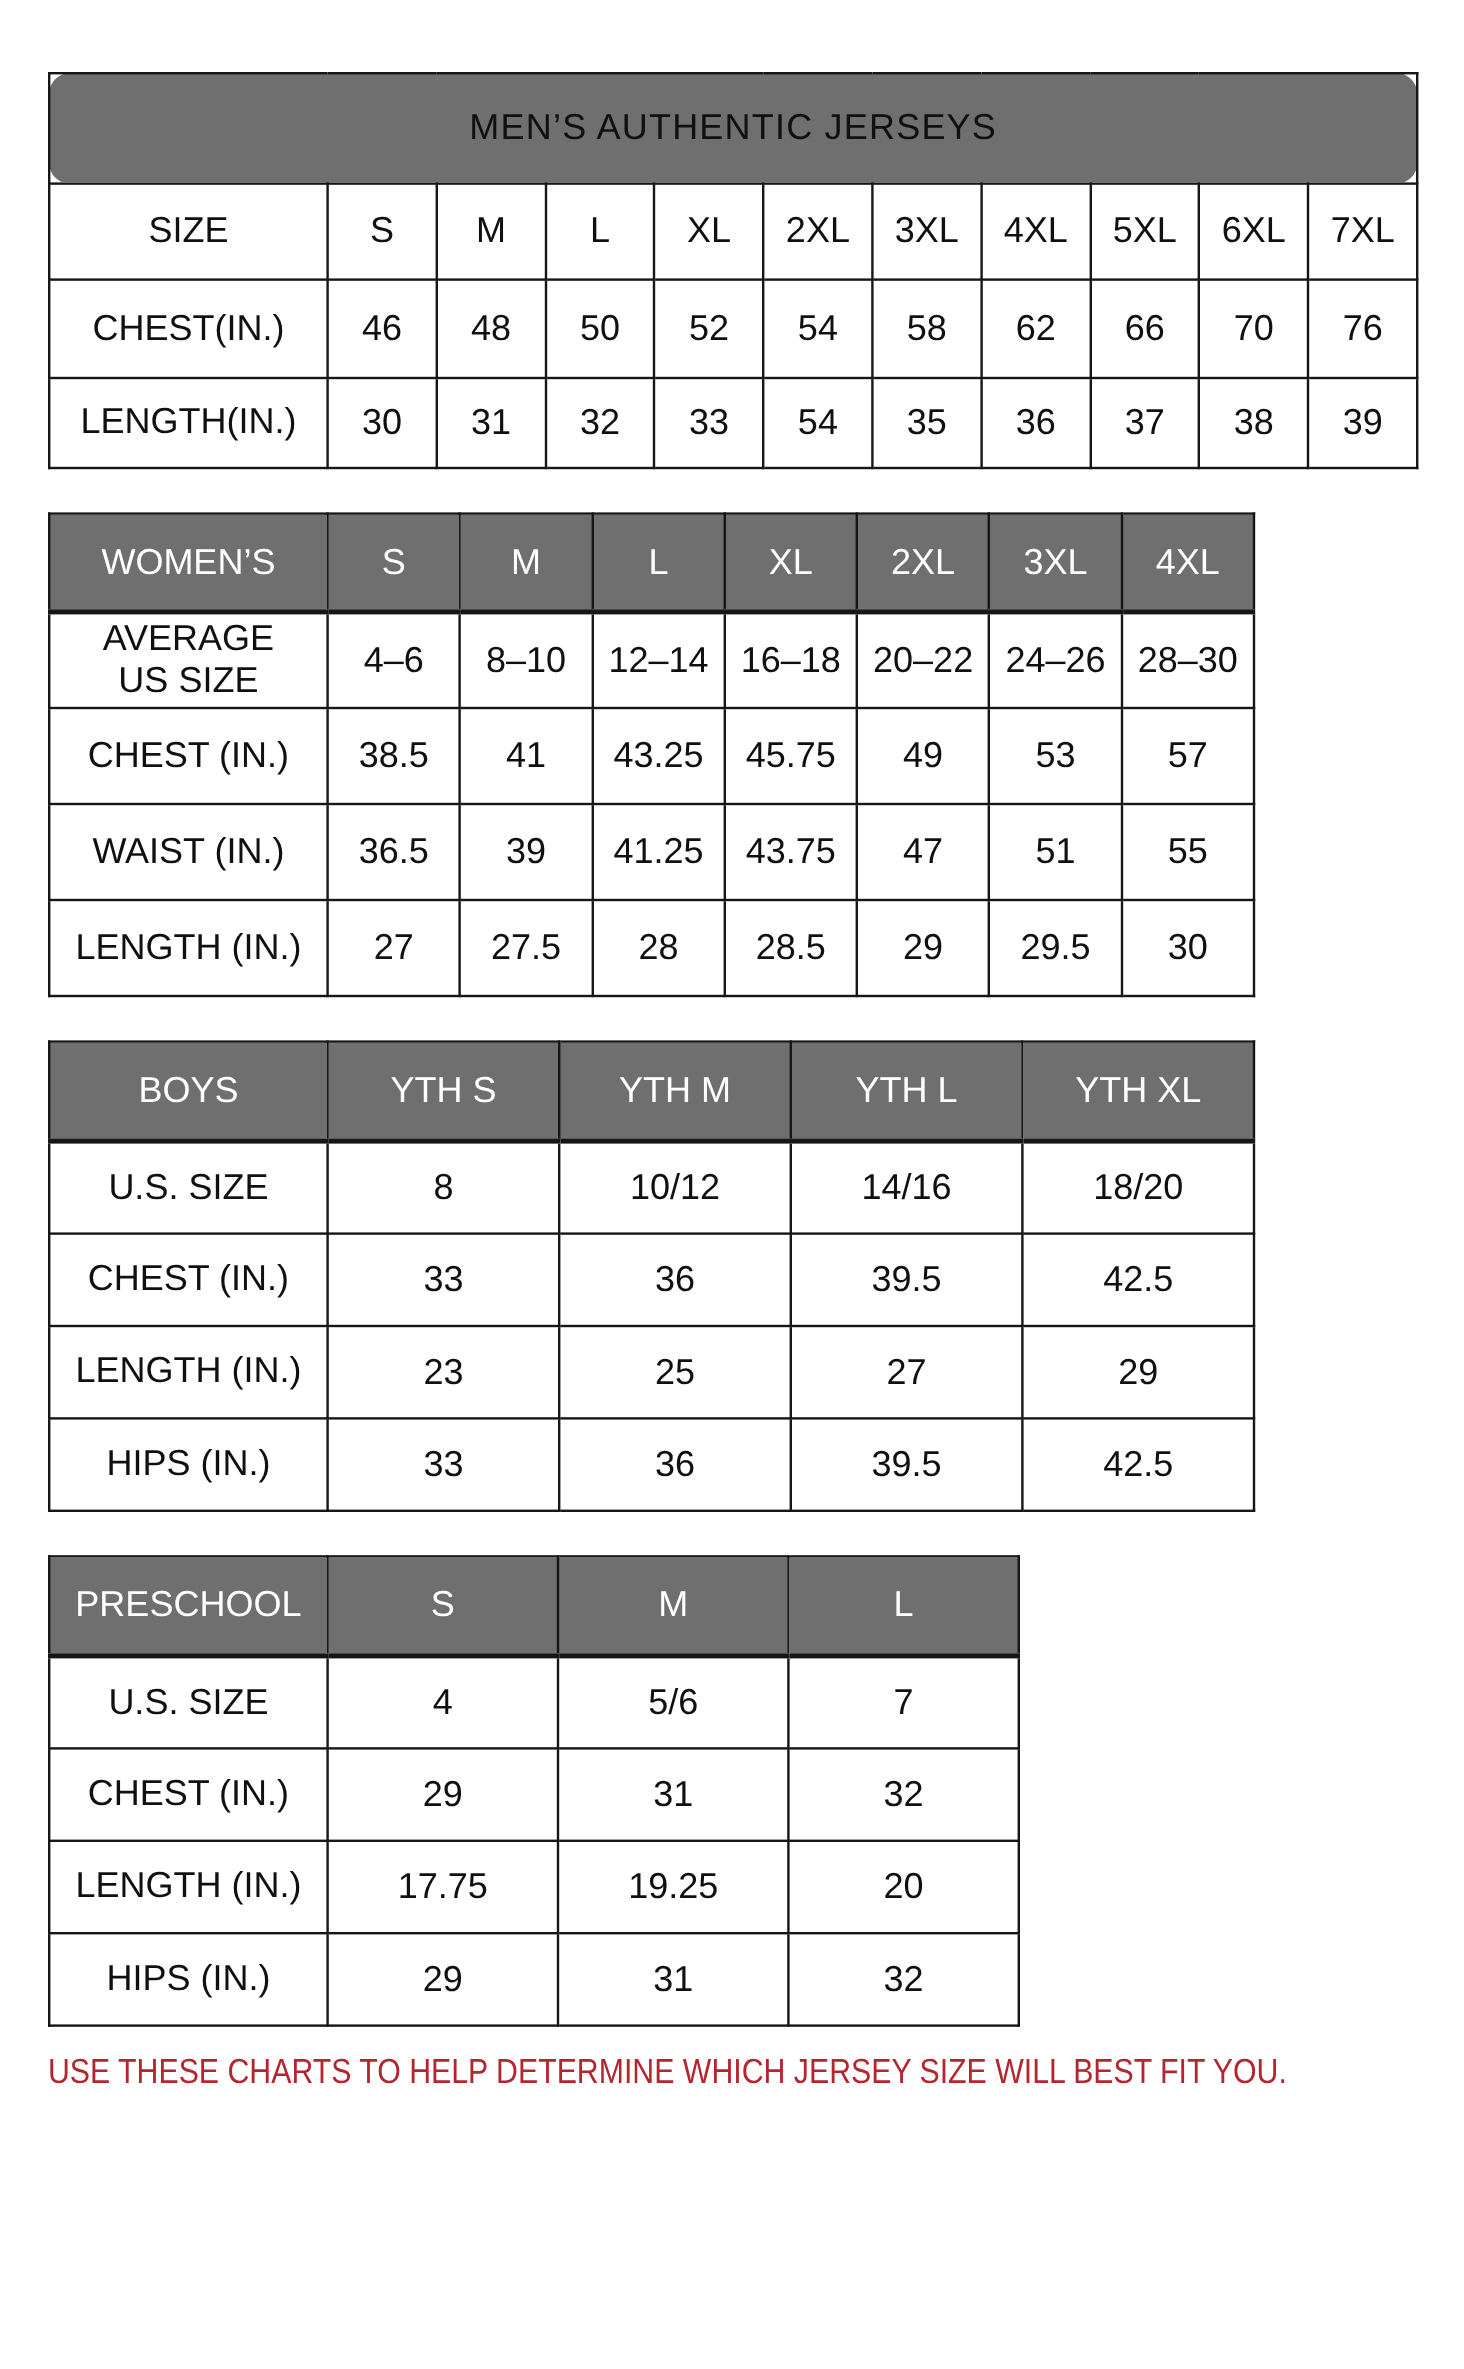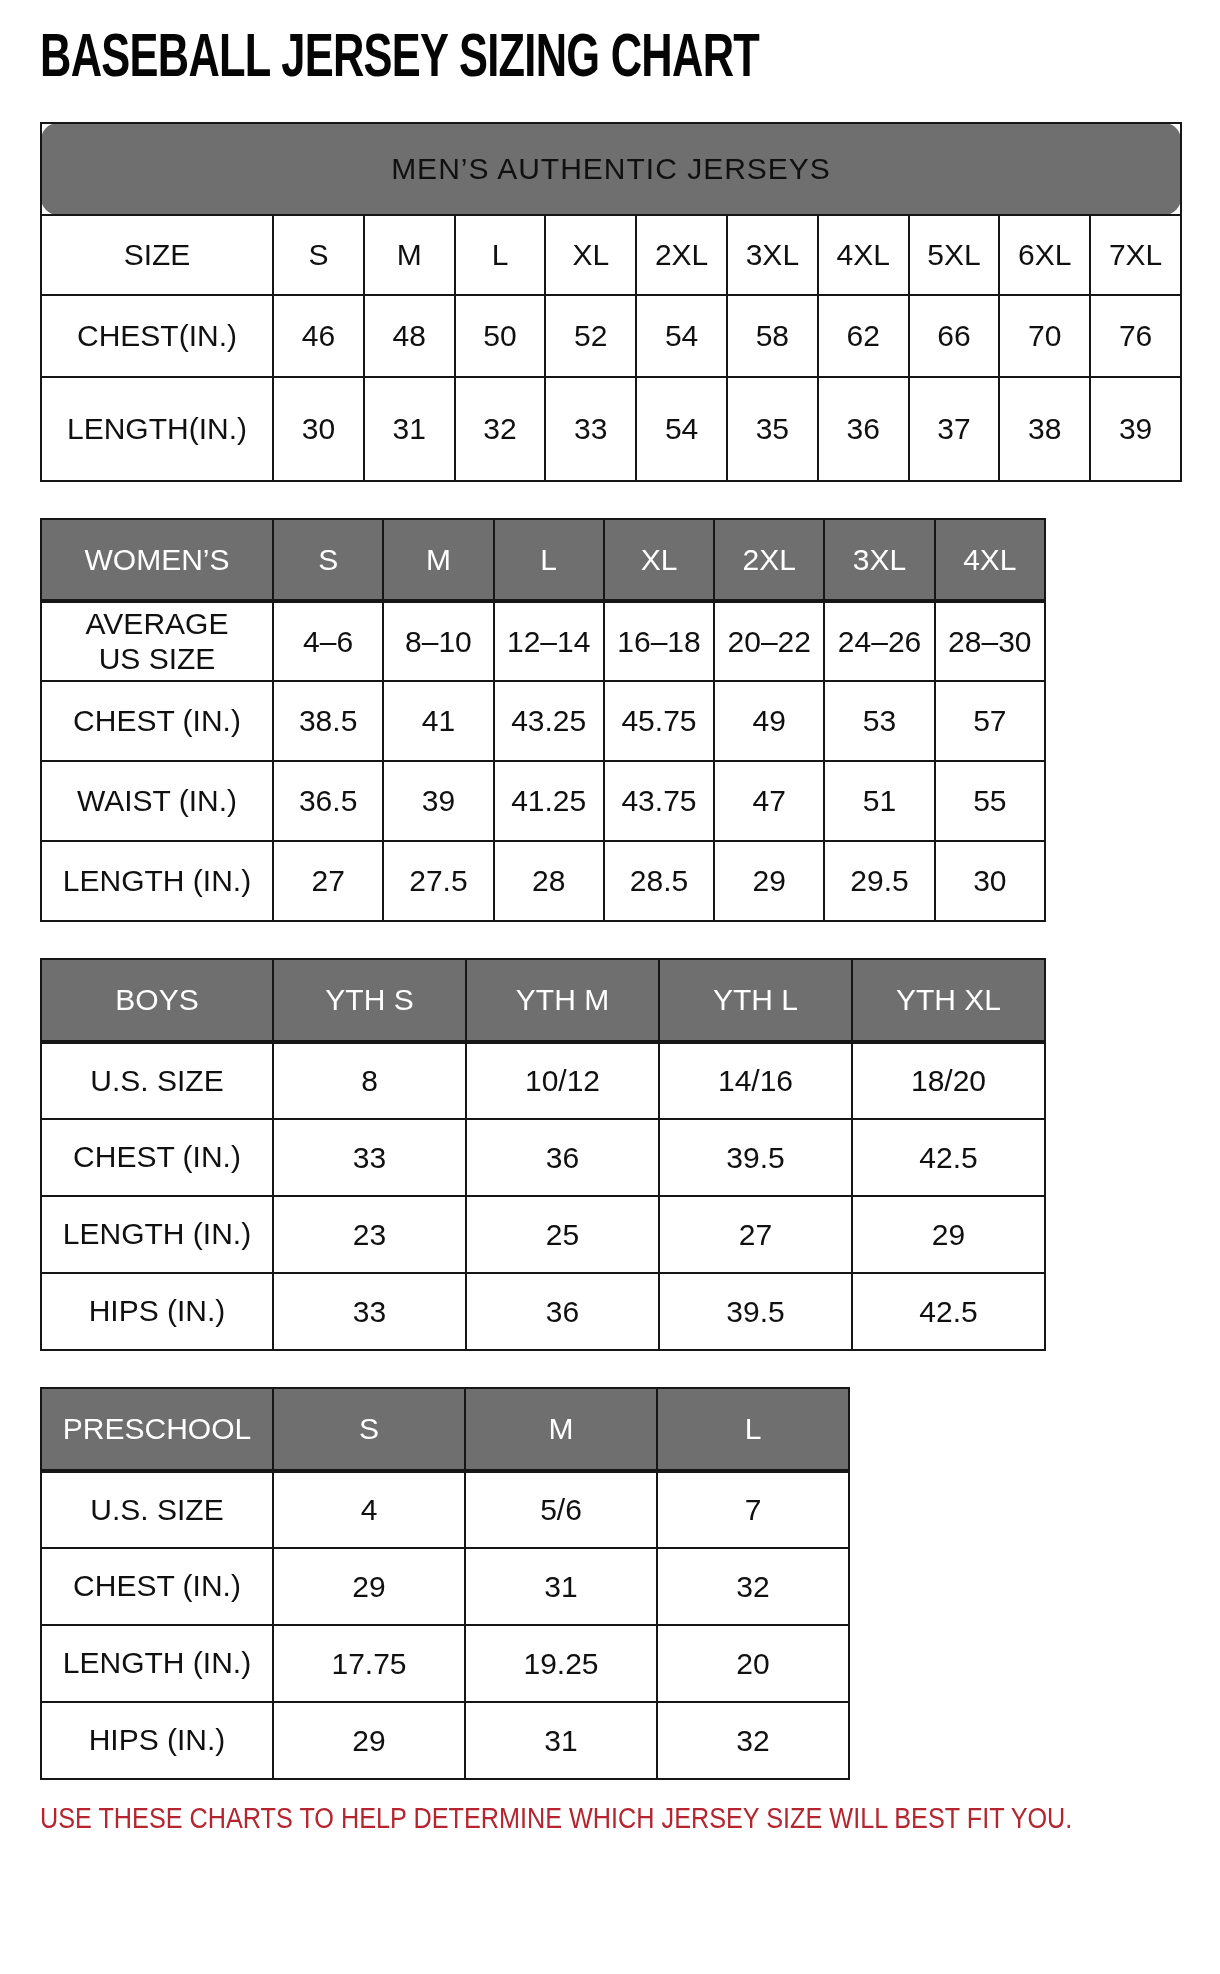--- a/index.html
+++ b/index.html
@@ -85,21 +85,20 @@
     transform:scaleX(0.87);
     transform-origin:left top;
     white-space:nowrap;
   }
 </style>
 </head>
 <body>
 
 <div class="page">
 
-  <h1 class="title"><span class="squeeze">BASEBALL JERSEY SIZING CHART</span></h1>
 
 
   <table class="sizing-table" style="width: 1140px;">
       <colgroup>
         <col style="width: 232px;">
         <col style="width: 90.8px;">
         <col style="width: 90.8px;">
         <col style="width: 90.8px;">
         <col style="width: 90.8px;">
         <col style="width: 90.8px;">
@@ -132,21 +131,21 @@
           <td class="value-cell">48</td>
           <td class="value-cell">50</td>
           <td class="value-cell">52</td>
           <td class="value-cell">54</td>
           <td class="value-cell">58</td>
           <td class="value-cell">62</td>
           <td class="value-cell">66</td>
           <td class="value-cell">70</td>
           <td class="value-cell">76</td>
         </tr>
-        <tr style="height: 104px;">
+        <tr style="height: 75px;">
           <td class="label-cell">LENGTH(IN.)</td>
           <td class="value-cell">30</td>
           <td class="value-cell">31</td>
           <td class="value-cell">32</td>
           <td class="value-cell">33</td>
           <td class="value-cell">54</td>
           <td class="value-cell">35</td>
           <td class="value-cell">36</td>
           <td class="value-cell">37</td>
           <td class="value-cell">38</td>

